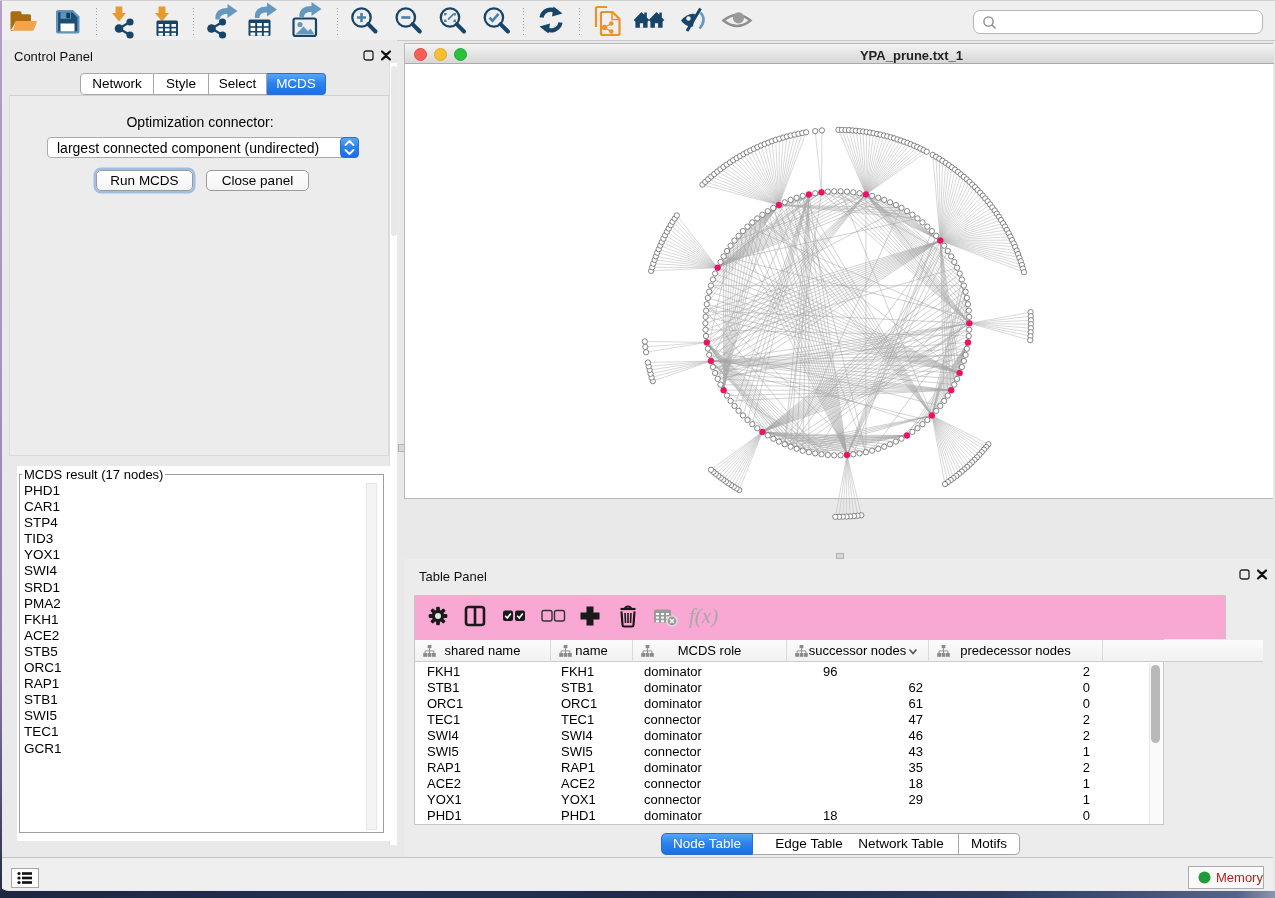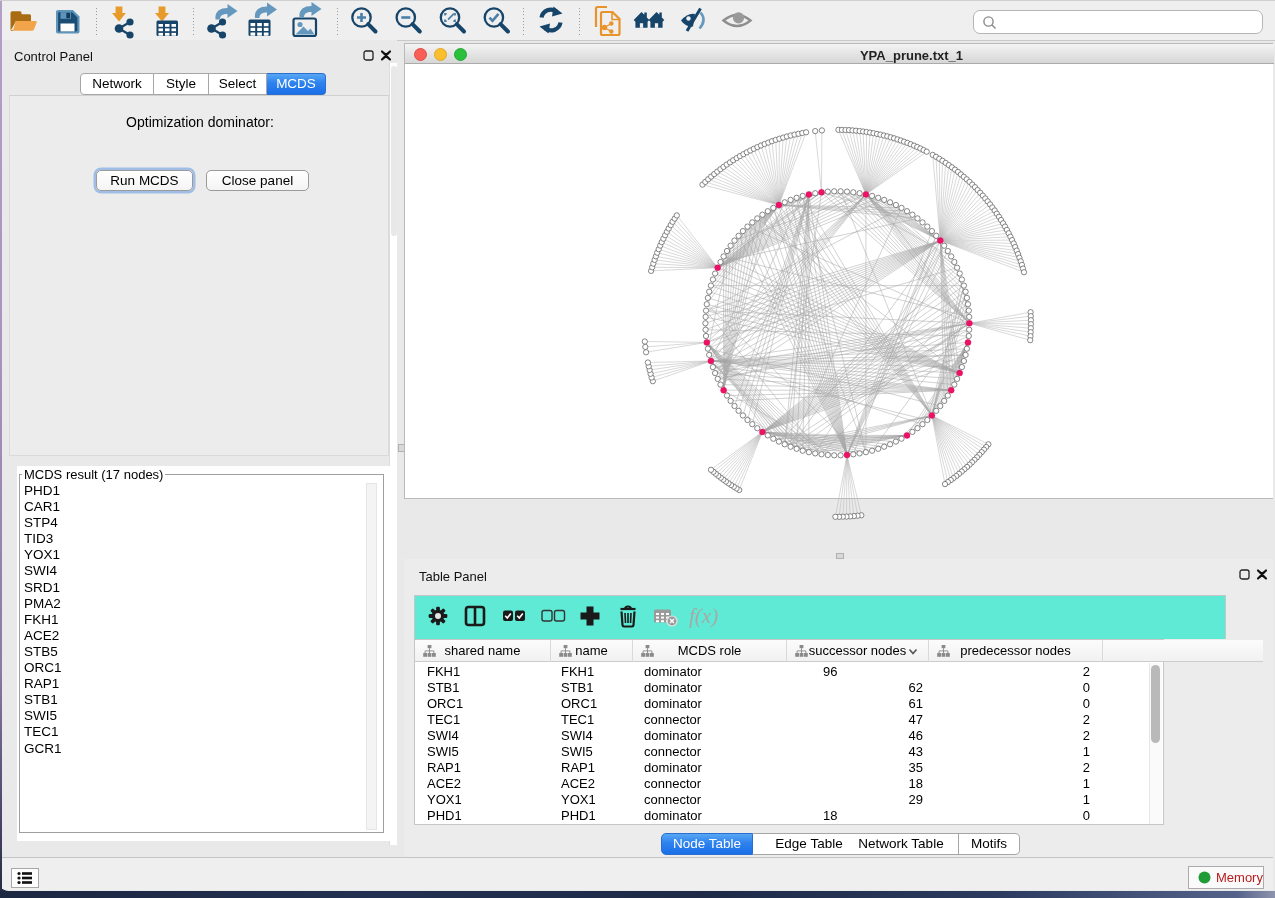--- a/index.html
+++ b/index.html
@@ -46,21 +46,21 @@
 #hsplit-handle { left:836px; top:553px; width:8px; height:6px; background:#d8d8d8; border:1px solid #b0b0b0; }
 
 #netwin { left:404px; top:43px; width:869px; height:456px; background:#fff; border:1px solid #b9b9b9; border-right:none; }
 #net-titlebar { position:absolute; left:0; top:0; width:869px; height:20px;
   background:linear-gradient(180deg,#f4f4f4 0%,#e3e3e3 55%,#d7d7d7 100%); border-bottom:1px solid #ababab; }
 #net-title { position:absolute; left:72px; top:3.5px; width:869px; text-align:center; font-size:13px; font-weight:bold; color:#222; }
 .tl { position:absolute; top:4px; width:13px; height:13px; border-radius:50%; }
 
 #tpanel { left:404px; top:559px; width:869px; height:299px; background:#ececec; }
 #tp-title { position:absolute; left:15px; top:10px; font-size:13px; color:#111; }
-#tp-toolbar { position:absolute; left:10px; top:36px; width:812px; height:44px; background:#5eead4; border:1px solid #c6c6c6; border-bottom:none; }
+#tp-toolbar { position:absolute; left:10px; top:36px; width:812px; height:44px; background:#f9a8d4; border:1px solid #c6c6c6; border-bottom:none; }
 #tp-table { position:absolute; left:10px; top:80px; width:750px; height:186px; background:#fff; border:1px solid #c6c6c6; font-size:13px; }
 .th { position:absolute; top:0; height:22px; background:linear-gradient(180deg,#fcfcfc,#f1f1f1); border-right:1px solid #d9d9d9; border-bottom:1px solid #cccccc; text-align:center; line-height:22px; color:#000; font-size:13px; }
 .td { position:absolute; height:16px; line-height:16px; color:#000; font-size:13px; }
 #tp-scroll { position:absolute; right:1px; top:23px; width:13px; height:161px; background:#fafafa; border-left:1px solid #e6e6e6; }
 #tp-thumb { position:absolute; left:1px; top:2px; width:9px; height:78px; background:#b9b9b9; border-radius:5px; }
 
 #bt-tabs { position:absolute; left:257px; top:274px; height:22px; }
 
 #statusbar { left:0px; top:857px; width:1273px; height:33px; background:#efefef; border-top:1px solid #c4c4c4; border-bottom-left-radius:6px; }
 #list-btn { position:absolute; left:11px; top:10px; width:28px; height:20px; background:#fdfdfd; border:1px solid #a8a8a8; }
@@ -196,21 +196,28 @@
 <div class="winbtns" style="left:378px;top:10px;"><svg width="12" height="11" viewBox="0 0 12 11">
         <path d="M2 1.5 L6 4.8 L10 1.5 M2 9.5 L6 6.2 L10 9.5 M2 1.5 L10 9.5 M10 1.5 L2 9.5" stroke="#111" stroke-width="2.1" fill="none" stroke-linecap="round"></path>
       </svg></div>
 <div id="cp-tabs">
   <div class="tab" style="left:0px; width:74px; border-radius:4px 0 0 4px;">Network</div>
   <div class="tab" style="left:74px; width:55px; border-left:none;">Style</div>
   <div class="tab" style="left:129px; width:58px; border-left:none;">Select</div>
   <div class="tab sel" style="left:187px; width:59px; border-left:none; border-radius:0 4px 4px 0;">MCDS</div>
 </div>
 <div id="cp-content">
-  <div id="opt-label">Optimization dominator:</div>
+  <div id="opt-label">Optimization connector:</div>
+  <div id="combo">
+    <div id="combo-text">largest connected component (undirected)</div>
+    <div id="combo-btn"><svg width="17" height="19" viewBox="0 0 17 19">
+            <path d="M4.5 7 L8.5 3 L12.5 7" fill="none" stroke="#fff" stroke-width="1.8" stroke-linejoin="round" stroke-linecap="round"></path>
+            <path d="M4.5 12 L8.5 16 L12.5 12" fill="none" stroke="#fff" stroke-width="1.8" stroke-linejoin="round" stroke-linecap="round"></path>
+          </svg></div>
+  </div>
   <div class="btn" style="left:86px; width:97px; box-shadow:0 0 0 2.5px rgba(110,160,225,0.6);">Run MCDS</div>
   <div class="btn" style="left:196px; width:103px;">Close panel</div>
 </div>
 <div id="cp-scroll">
       <div id="cp-thumb"></div>
     </div>
 <div id="mcds-box">
   <div id="mcds-border"></div>
   <div id="mcds-scroll"></div>
   <div id="mcds-label">MCDS result (17 nodes)</div>

